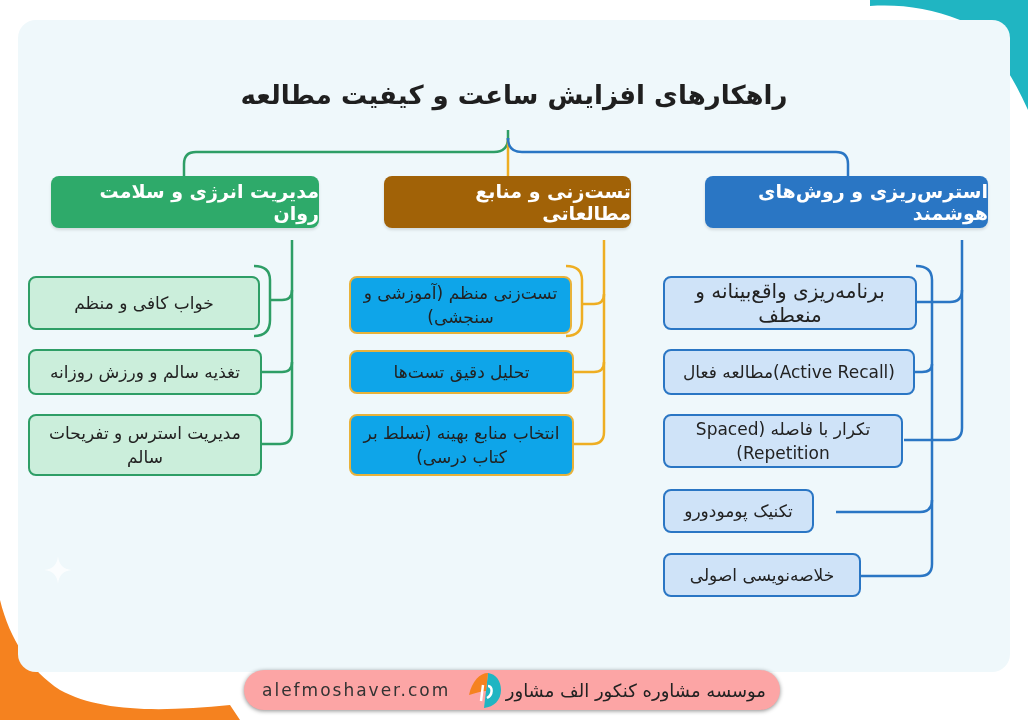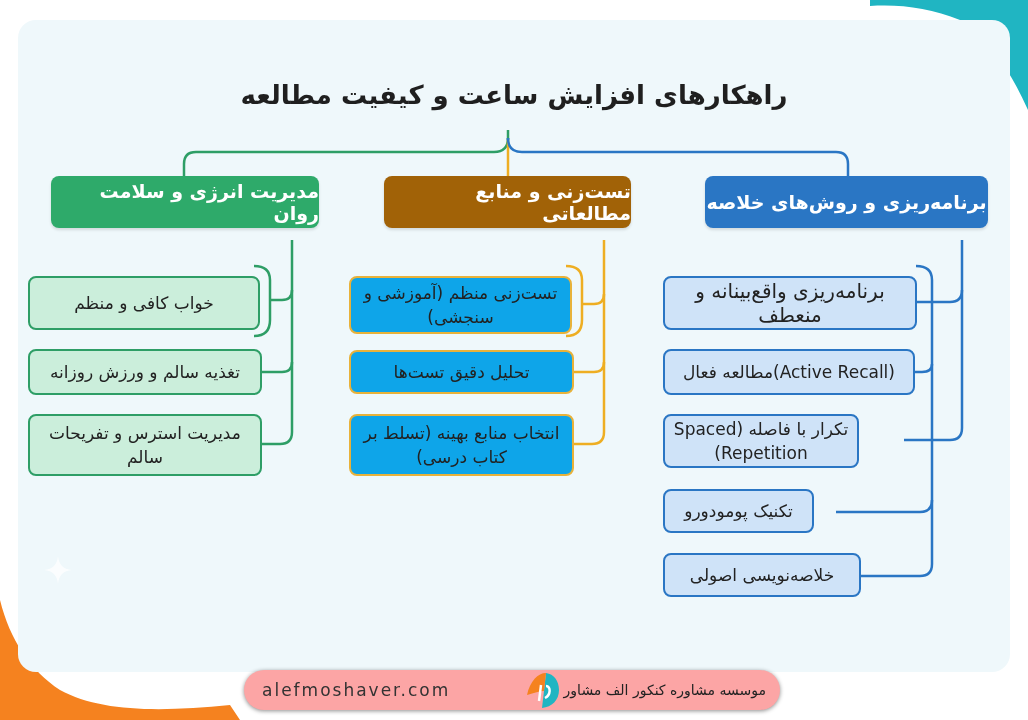--- a/index.html
+++ b/index.html
@@ -33,21 +33,21 @@
   .g-item { background: #cbeedb; border-color: #2e9e66; }
   .y-item { background: #0ea5e9; border-color: #e8b23a; }
   .b-item { background: #cfe3f8; border-color: #2a76c4; }
   .footer {
     position: absolute; left: 244px; top: 670px; width: 536px; height: 40px;
     background: #fca5a5; border-radius: 20px; box-shadow: 0 1px 4px rgba(0,0,0,0.45);
     display: flex; align-items: center; justify-content: space-between; box-sizing: border-box;
     padding: 0 14px 0 18px;
   }
   .footer .url { font-size: 17px; color: #333; letter-spacing: 2px; font-family: "DejaVu Sans", sans-serif; }
-  .footer .brand { font-size: 14px; color: #222; direction: rtl; }
+  .footer .brand { font-size: 18px; color: #222; direction: rtl; }
   .logo { width: 36px; height: 38px; margin: 0 4px 0 12px; }
   .sparkle { position: absolute; left: 44px; top: 556px; width: 28px; height: 28px; }
 </style>
 </head>
 <body>
 
 <svg class="deco-teal" viewBox="0 0 1028 720">
   <path d="M870 0 L1028 0 L1028 110 C1010 70 990 40 960 20 C930 8 900 4 870 6 Z" fill="#20b5c2"></path>
   <path d="M0 600 C10 640 30 670 60 690 C100 712 160 712 230 705 L240 720 L0 720 Z" fill="#f5821f"></path>
 </svg>
@@ -83,33 +83,33 @@
   <path d="M962 240 L962 428 Q962 440 950 440 L904 440" stroke="#2a76c4" stroke-width="2.5" fill="none"></path>
   <path d="M962 290 Q962 302 950 302 L914 302" stroke="#2a76c4" stroke-width="2.5" fill="none"></path>
 
   <path d="M916 266 Q932 266 932 280 L932 564 Q932 576 920 576 L834 576" stroke="#2a76c4" stroke-width="2.5" fill="none"></path>
   <path d="M932 364 Q932 372 922 372 L914 372" stroke="#2a76c4" stroke-width="2.5" fill="none"></path>
   <path d="M932 500 Q932 512 920 512 L836 512" stroke="#2a76c4" stroke-width="2.5" fill="none"></path>
 </svg>
 
 <div class="head" style="left:51px; top:176px; width:268px; background:#2eaa6a;">مدیریت انرژی و سلامت روان</div>
 <div class="head" style="left:384px; top:176px; width:247px; background:#a16207;">تست‌زنی و منابع مطالعاتی</div>
-<div class="head" style="left:705px; top:176px; width:283px; background:#2a76c4;">برنامه‌ریزی و روش‌های خلاصه</div>
+<div class="head" style="left:705px; top:176px; width:283px; background:#2a76c4;">استرس‌ریزی و روش‌های هوشمند</div>
 
 <div class="item g-item" style="left:28px; top:276px; width:232px; height:54px;">خواب کافی و منظم</div>
 <div class="item g-item" style="left:28px; top:349px; width:234px; height:46px;">تغذیه سالم و ورزش روزانه</div>
 <div class="item g-item" style="left:28px; top:414px; width:234px; height:62px;">مدیریت استرس و تفریحات سالم</div>
 
 <div class="item y-item" style="left:349px; top:276px; width:223px; height:58px;">تست‌زنی منظم (آموزشی و سنجشی)</div>
 <div class="item y-item" style="left:349px; top:350px; width:225px; height:44px;">تحلیل دقیق تست‌ها</div>
 <div class="item y-item" style="left:349px; top:414px; width:225px; height:62px;">انتخاب منابع بهینه (تسلط بر کتاب درسی)</div>
 
 <div class="item b-item" style="left:663px; top:276px; width:254px; height:54px; font-size:20px;">برنامه‌ریزی واقع‌بینانه و منعطف</div>
 <div class="item b-item" style="left:663px; top:349px; width:252px; height:46px; direction:ltr;">مطالعه فعال(Active Recall)</div>
-<div class="item b-item" style="left:663px; top:414px; width:196px; height:54px;">تکرار با فاصله (Spaced Repetition)</div>
+<div class="item b-item" style="left:663px; top:414px; width:240px; height:54px;">تکرار با فاصله (Spaced Repetition)</div>
 <div class="item b-item" style="left:663px; top:489px; width:151px; height:44px;">تکنیک پومودورو</div>
 <div class="item b-item" style="left:663px; top:553px; width:198px; height:44px;">خلاصه‌نویسی اصولی</div>
 
 <div class="footer">
   <span class="url">alefmoshaver.com</span>
   <div style="display:flex; align-items:center;">
     <svg class="logo" viewBox="0 0 36 38">
       <path d="M22 2 C30 3 35 10 35 19 C35 29 28 36 18 37 L20 20 Z" fill="#20b5c2"></path>
       <path d="M22 2 C14 2 6 10 3 24 C10 22 16 20 20 20 L22 2 Z" fill="#f5821f"></path>
       <path d="M17 14 L15 30" stroke="#fff" stroke-width="2.5" fill="none"></path>

